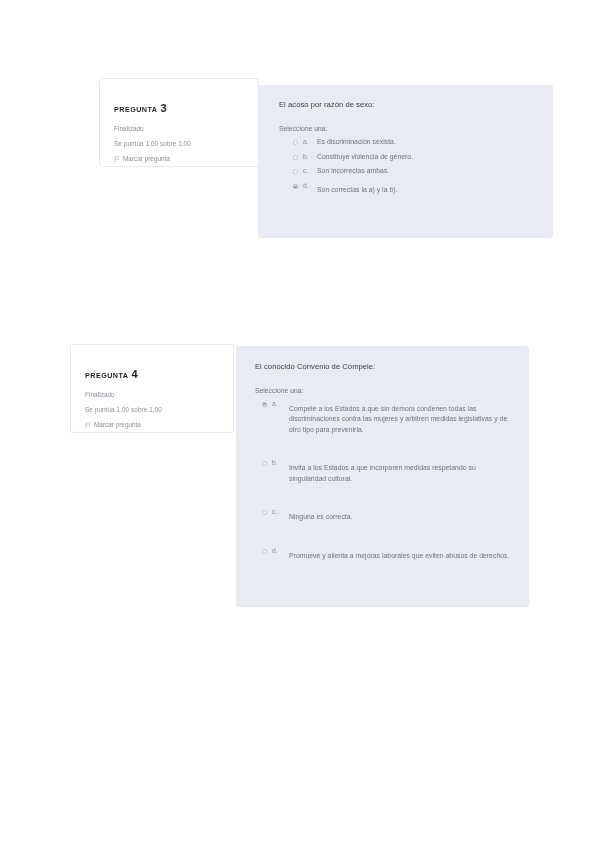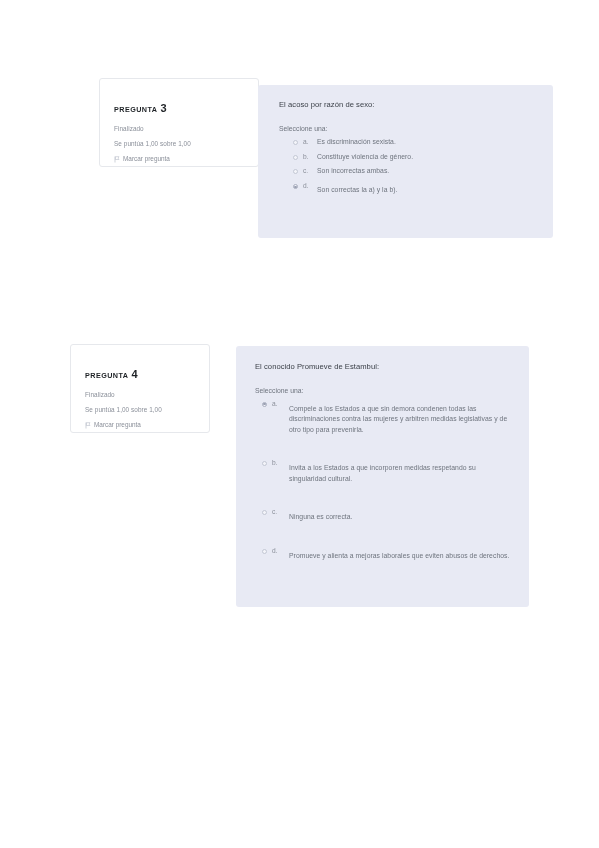--- a/index.html
+++ b/index.html
@@ -34,21 +34,21 @@
     position: absolute;
     left: 0;
     top: 0;
     background: #ffffff;
     border: 1px solid #e6e8ec;
     border-radius: 3px;
     box-sizing: border-box;
     padding: 13px 13px 12px 14px;
   }
   #qblock-3 .qinfo { width: 160px; height: 89px; }
-  #qblock-4 .qinfo { width: 140px; height: 89px; }
+  #qblock-4 .qinfo { width: 164px; height: 89px; }
 
   .q-heading {
     margin: 0 0 9px 0;
     color: #1d2125;
     line-height: 1;
     white-space: nowrap;
   }
   .q-heading .q-label {
     font-size: 7.2px;
     font-weight: bold;
@@ -256,21 +256,21 @@
           <svg width="6" height="7" viewBox="0 0 6 7" aria-hidden="true">
             <path d="M1 0.5 L1 6.5" stroke="#b9bec9" stroke-width="0.7" fill="none"></path>
             <path d="M1.4 0.7 L5 0.7 L4.1 2.1 L5 3.5 L1.4 3.5 Z" fill="none" stroke="#b9bec9" stroke-width="0.6"></path>
           </svg>
         </span>
         <span>Marcar pregunta</span>
       </div>
     </aside>
 
     <div class="qpanel">
-      <p class="q-stem">El conocido Promueve de Estambul:</p>
+      <p class="q-stem">El conocido Convenio de Compele:</p>
       <p class="q-prompt">Seleccione una:</p>
       <ul class="answers">
         <li class="answer">
           <span class="radio checked"></span>
           <span class="answer-letter">a.</span>
           <span class="answer-text">Compele a los Estados a que sin demora condenen todas las discriminaciones contra las mujeres y arbitren medidas legislativas y de otro tipo para prevenirla.</span>
         </li>
         <li class="answer">
           <span class="radio"></span>
           <span class="answer-letter">b.</span>

